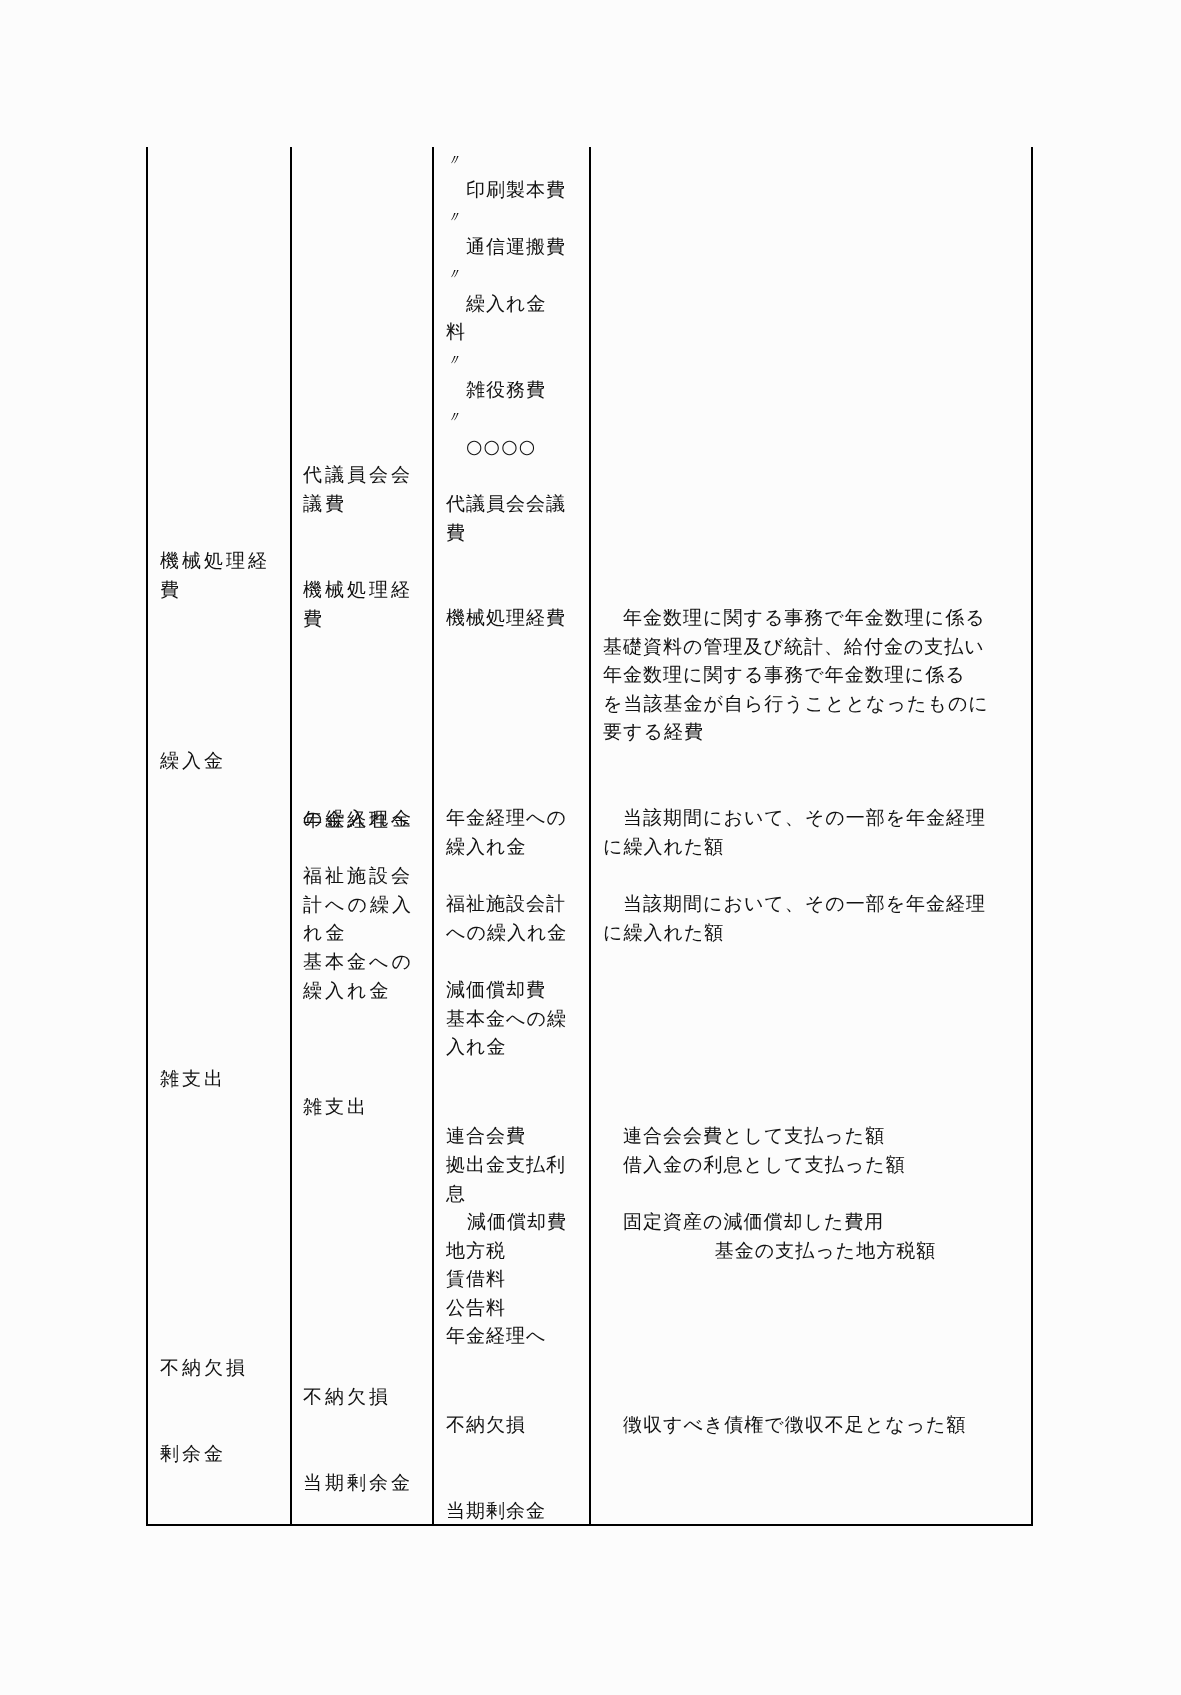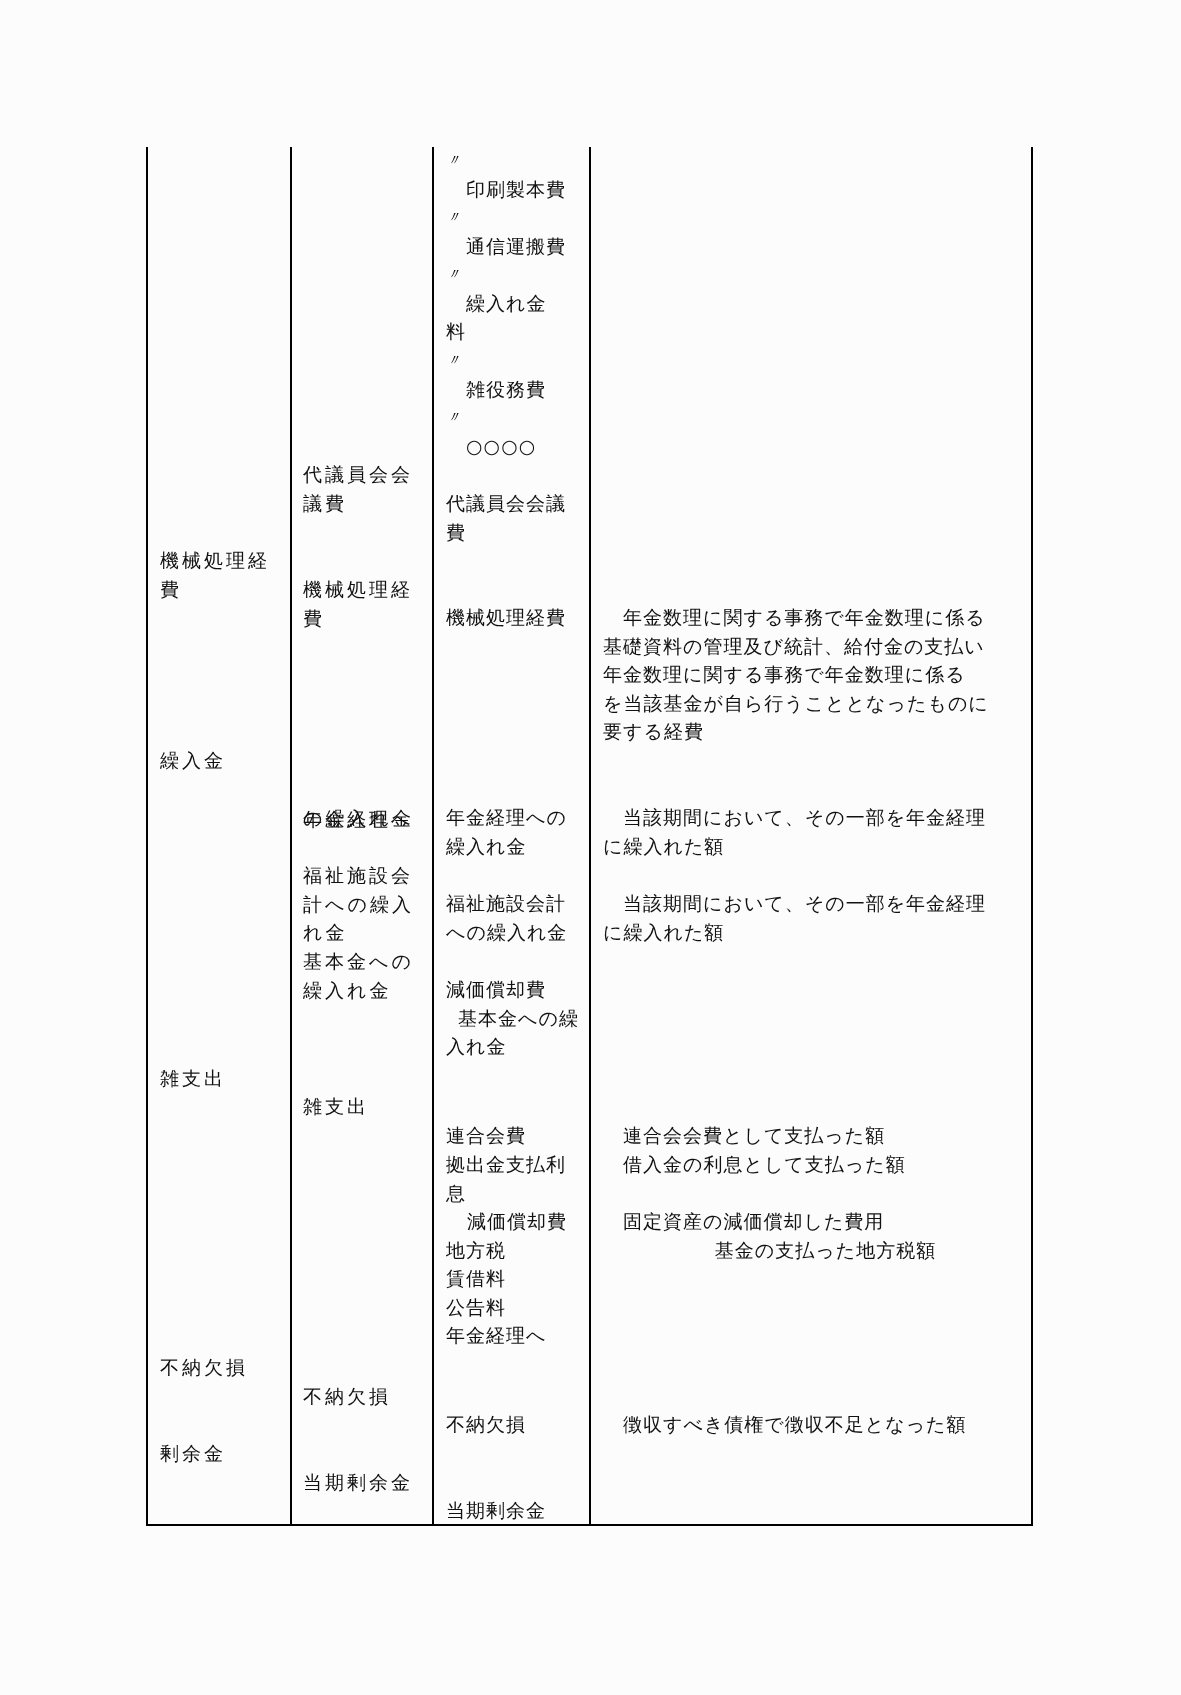--- a/index.html
+++ b/index.html
@@ -75,21 +75,21 @@
     <div class="t c3 ditto" style="top: 403px;">〃</div>
     <div class="t c3" style="top: 431.6px;">　○○○○</div>
     <div class="t c3" style="top: 489px;">代議員会会議</div>
     <div class="t c3" style="top: 517.6px;">費</div>
     <div class="t c3" style="top: 603px;">機械処理経費</div>
     <div class="t c3" style="top: 803px;">年金経理への</div>
     <div class="t c3" style="top: 831.6px;">繰入れ金</div>
     <div class="t c3" style="top: 889px;">福祉施設会計</div>
     <div class="t c3" style="top: 917.6px;">への繰入れ金</div>
     <div class="t c3" style="top: 975px;">減価償却費</div>
-    <div class="t c3" style="top: 1003.6px; margin-left: 12px;">基本金への繰</div>
+    <div class="t c3" style="top: 1003.6px;">基本金への繰</div>
     <div class="t c3" style="top: 1032.2px;">入れ金</div>
     <div class="t c3" style="top: 1121px;">連合会費</div>
     <div class="t c3" style="top: 1150px;">拠出金支払利</div>
     <div class="t c3" style="top: 1178.6px;">息</div>
     <div class="t c3" style="top: 1207px; text-align: center;">減価償却費</div>
     <div class="t c3" style="top: 1236px;">地方税</div>
     <div class="t c3" style="top: 1264px;">賃借料</div>
     <div class="t c3" style="top: 1293px;">公告料</div>
     <div class="t c3" style="top: 1321px;">年金経理へ</div>
     <div class="t c3" style="top: 1410px;">不納欠損</div>

